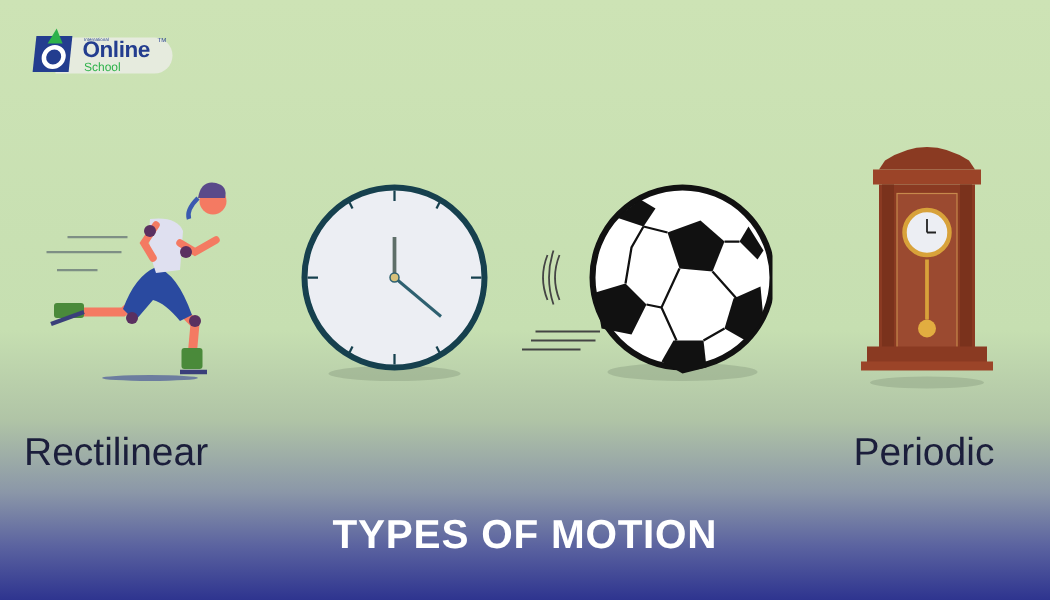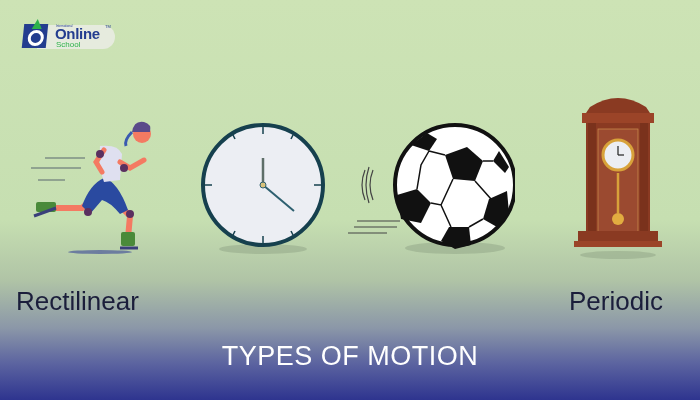--- a/index.html
+++ b/index.html
@@ -13,21 +13,21 @@
   .logo-badge { position: absolute; left: 0; top: 4px; width: 24px; height: 24px; background: #233d8f; transform: skewX(-6deg); }
   .logo-badge .ring { position: absolute; left: 5px; top: 6px; width: 10px; height: 10px; border: 3px solid #fff; border-radius: 50%; }
   .logo-badge .tri { position: absolute; left: 8px; top: -5px; width: 0; height: 0; border-left: 5px solid transparent; border-right: 5px solid transparent; border-bottom: 10px solid #2db24a; }
   .logo-small { position: absolute; left: 33px; top: 4px; font-size: 3px; color: #233d8f; }
   .logo-online { position: absolute; left: 32px; top: 5px; font-size: 15px; font-weight: bold; color: #233d8f; letter-spacing: -0.3px; }
   .logo-school { position: absolute; left: 33px; top: 20px; font-size: 8px; font-weight: normal; color: #2db24a; }
   .logo-tm { position: absolute; left: 82px; top: 4px; font-size: 4px; color: #233d8f; }
 
   .illus { position: absolute; }
   .label { position: absolute; top: 286px; font-size: 26px; color: #1b1e3b; white-space: nowrap; }
-  .title { position: absolute; left: 0; width: 700px; top: 341px; text-align: center; font-size: 27px; font-weight: normal; color: #ffffff; letter-spacing: 0.5px; }
+  .title { position: absolute; left: 0; width: 700px; top: 341px; text-align: center; font-size: 27px; font-weight: bold; color: #ffffff; letter-spacing: 0.5px; }
 </style>
 </head>
 <body>
 
 <div class="canvas">
 
   <div class="logo">
     <div class="logo-pill"></div>
     <div class="logo-badge">
       <div class="tri"></div>

